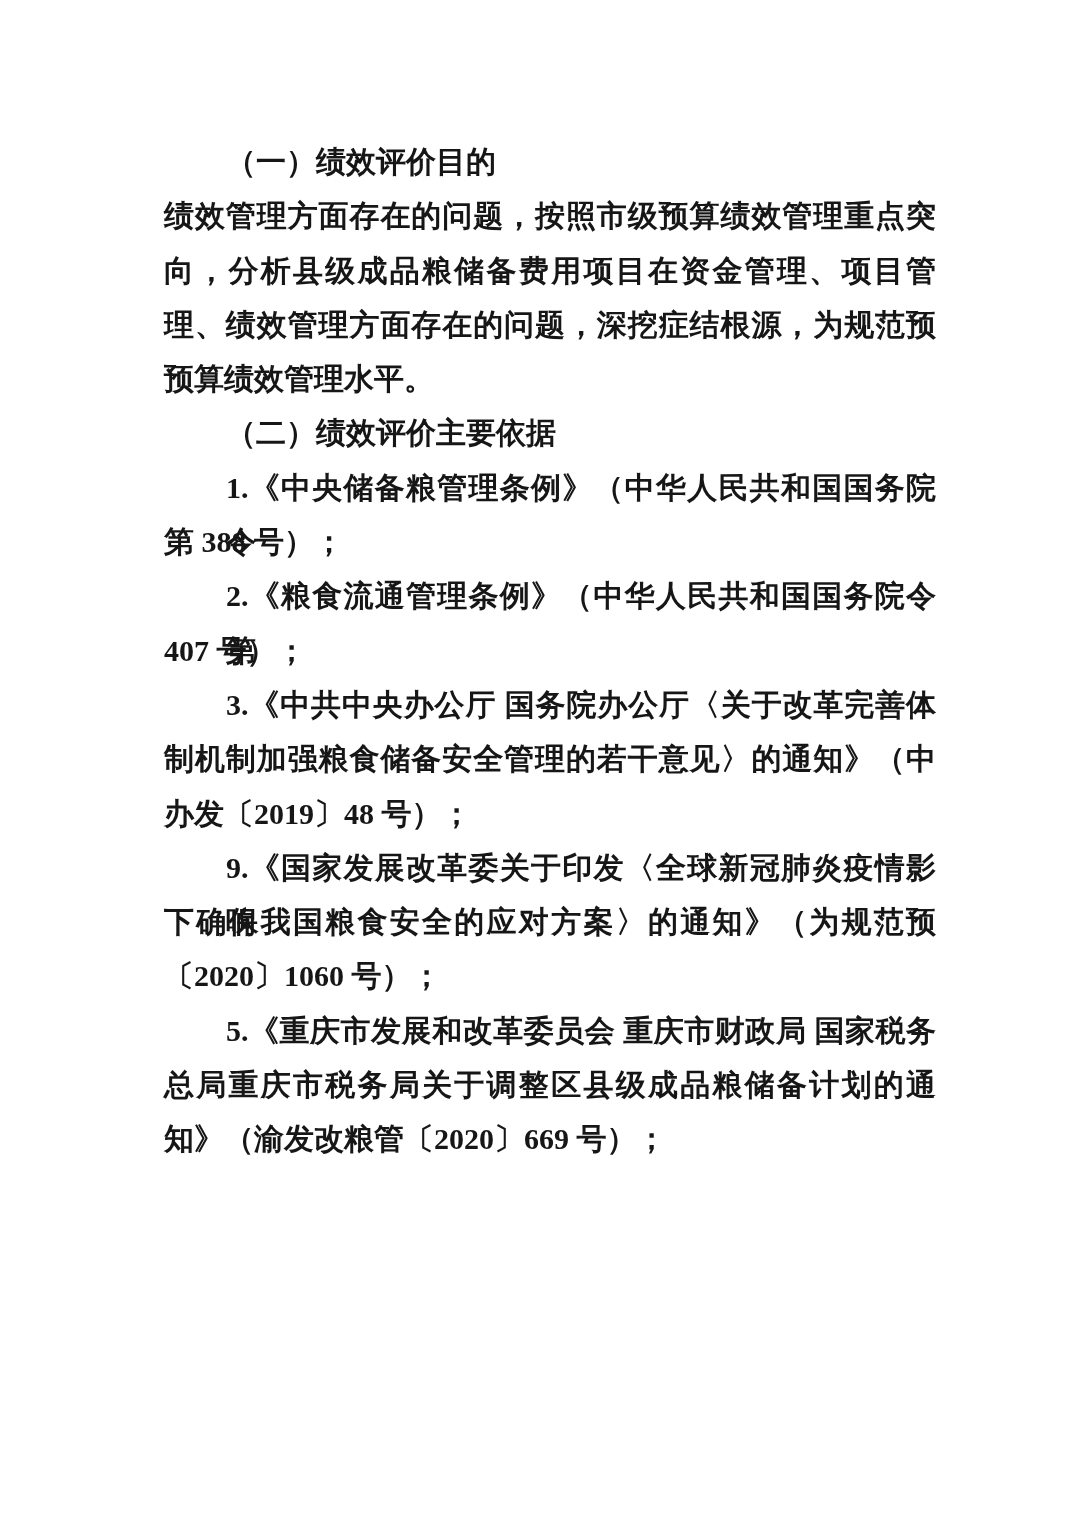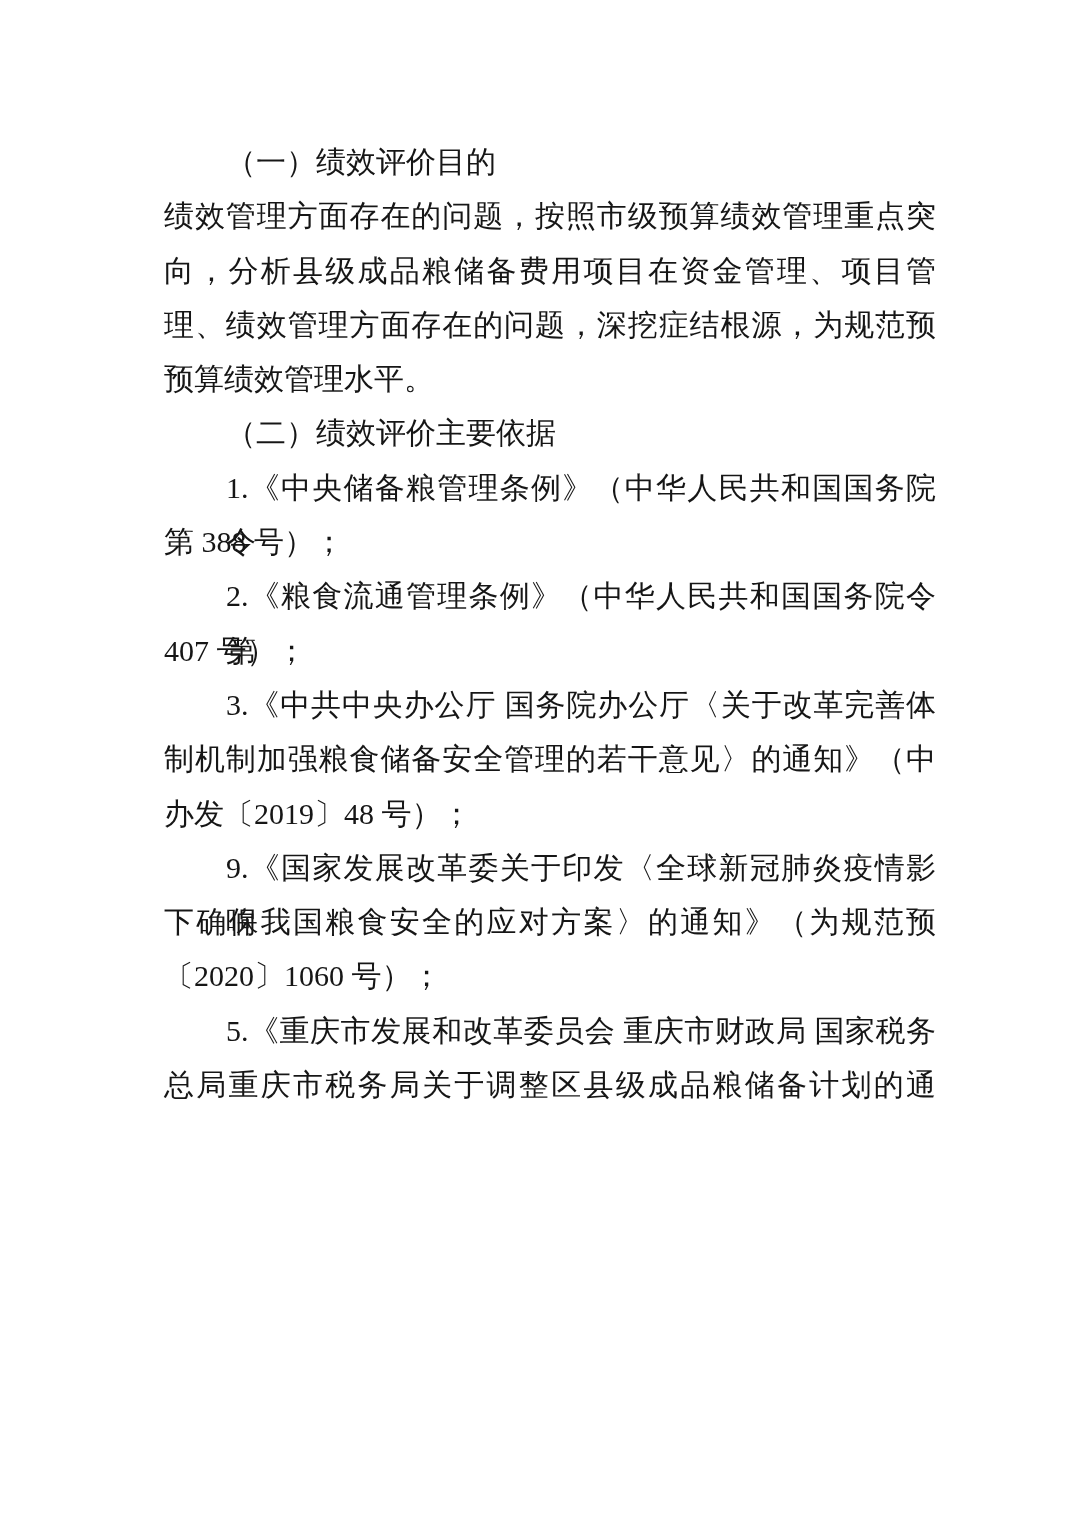--- a/index.html
+++ b/index.html
@@ -19,21 +19,21 @@
     left: 164px;
     top: 135px;
     width: 772px;
   }
   .line {
     height: 54.3px;
     line-height: 54.3px;
     font-size: 30px;
     font-family: "Liberation Serif", "DejaVu Serif", serif;
     color: #161616;
-    font-weight: 400;
+    font-weight: 700;
     text-align: left;
     white-space: pre-wrap;
   }
   .justify {
     text-align: justify;
     text-align-last: justify;
     text-justify: inter-character;
   }
   .indent {
     padding-left: 62px;
@@ -55,14 +55,15 @@
     <div class="line indent justify">2.《粮食流通管理条例》（中华人民共和国国务院令第</div>
     <div class="line">407 号）；</div>
     <div class="line indent justify">3.《中共中央办公厅 国务院办公厅〈关于改革完善体</div>
     <div class="line justify">制机制加强粮食储备安全管理的若干意见〉的通知》（中</div>
     <div class="line">办发〔2019〕48 号）；</div>
     <div class="line indent justify">9.《国家发展改革委关于印发〈全球新冠肺炎疫情影响</div>
     <div class="line justify">下确保我国粮食安全的应对方案〉的通知》（为规范预</div>
     <div class="line">〔2020〕1060 号）；</div>
     <div class="line indent justify">5.《重庆市发展和改革委员会 重庆市财政局 国家税务</div>
     <div class="line justify">总局重庆市税务局关于调整区县级成品粮储备计划的通</div>
+    <div class="line">知》（渝发改粮管〔2020〕669 号）；</div>
   </div>
 </div>
 
 </body></html>

